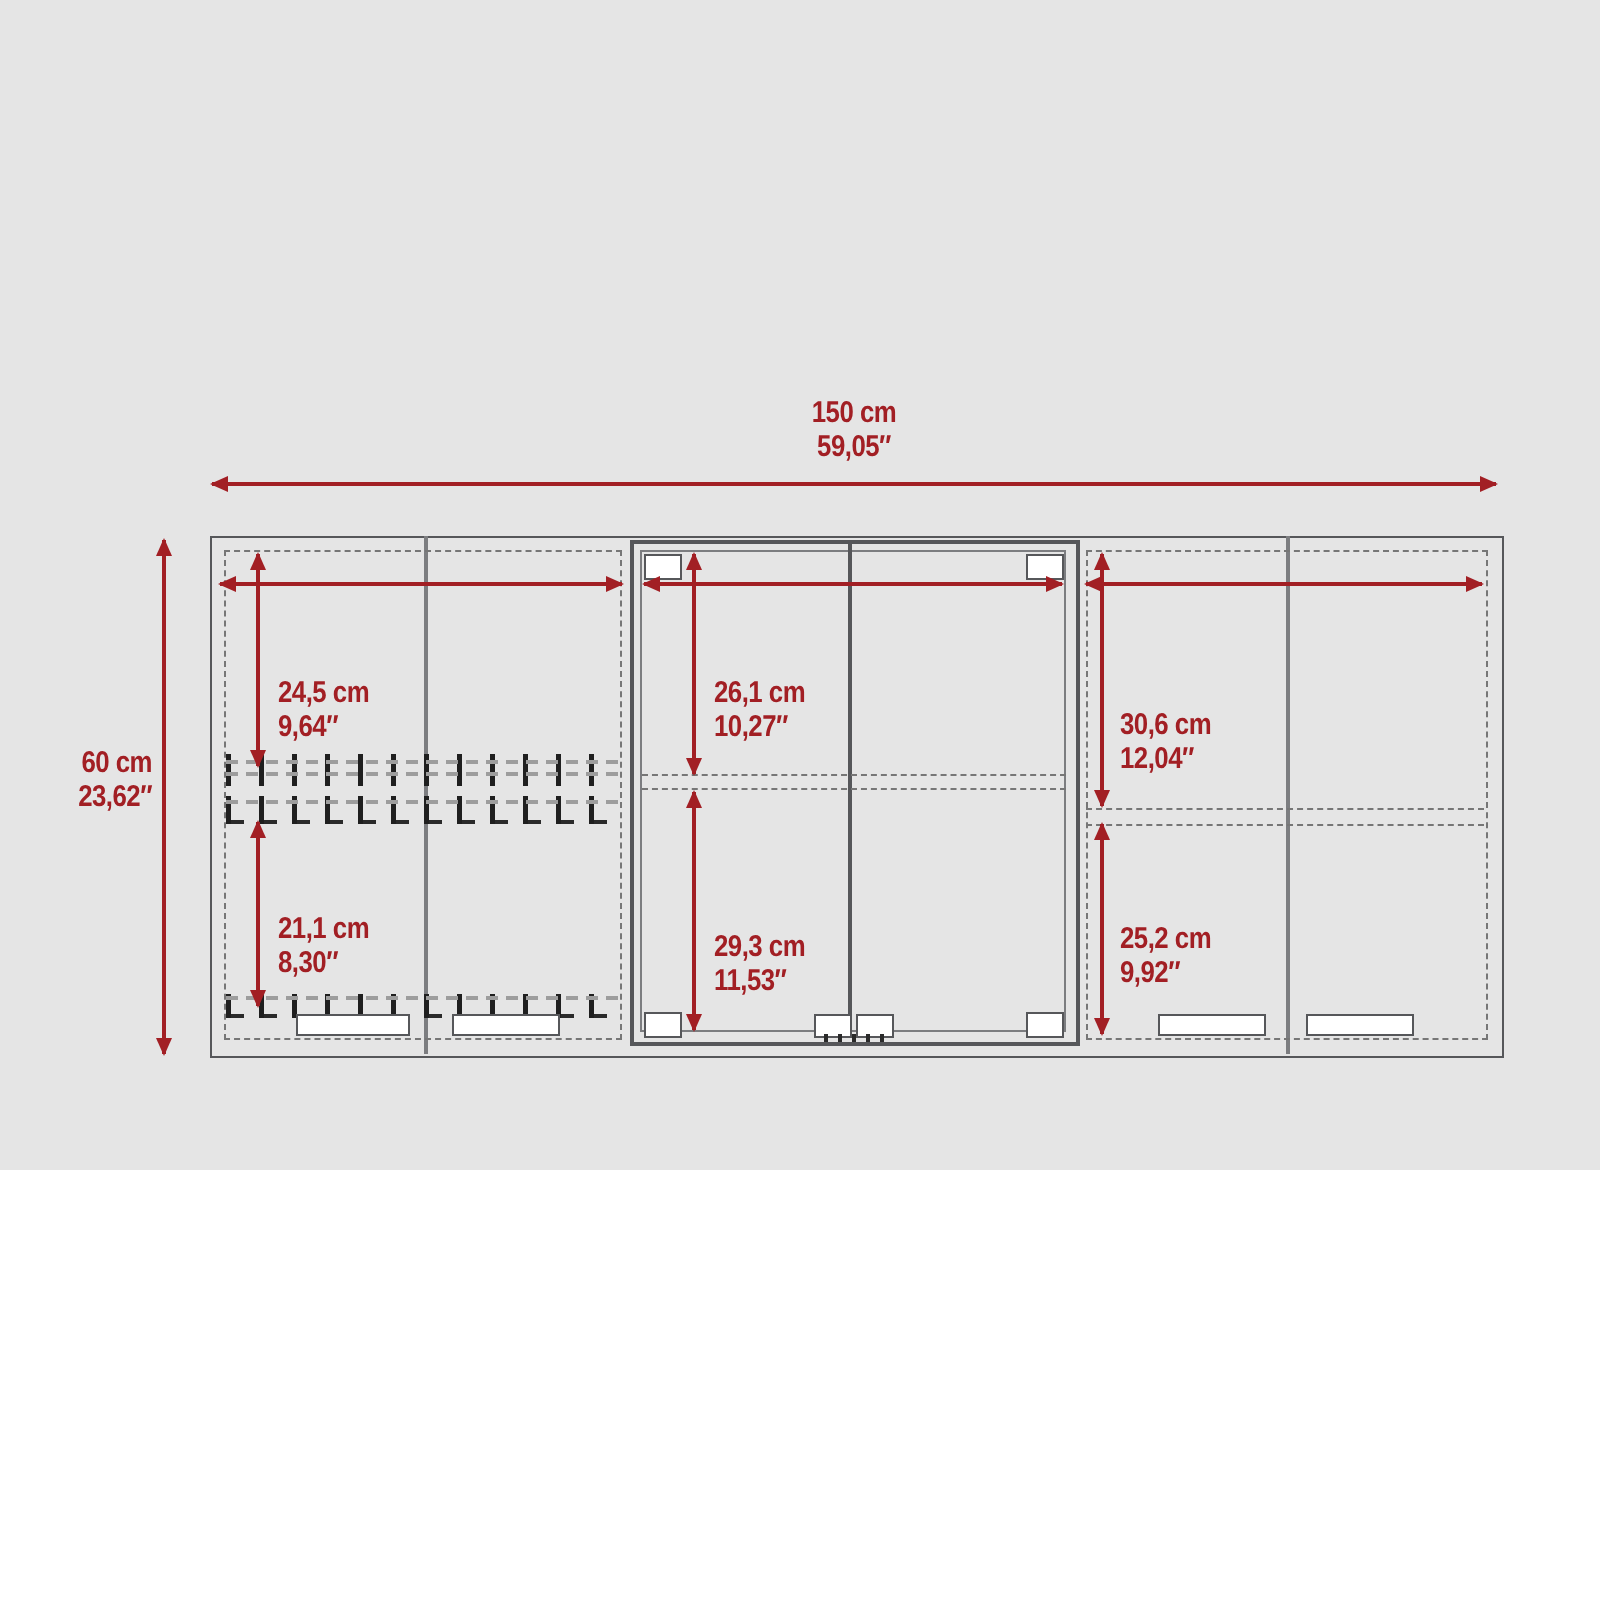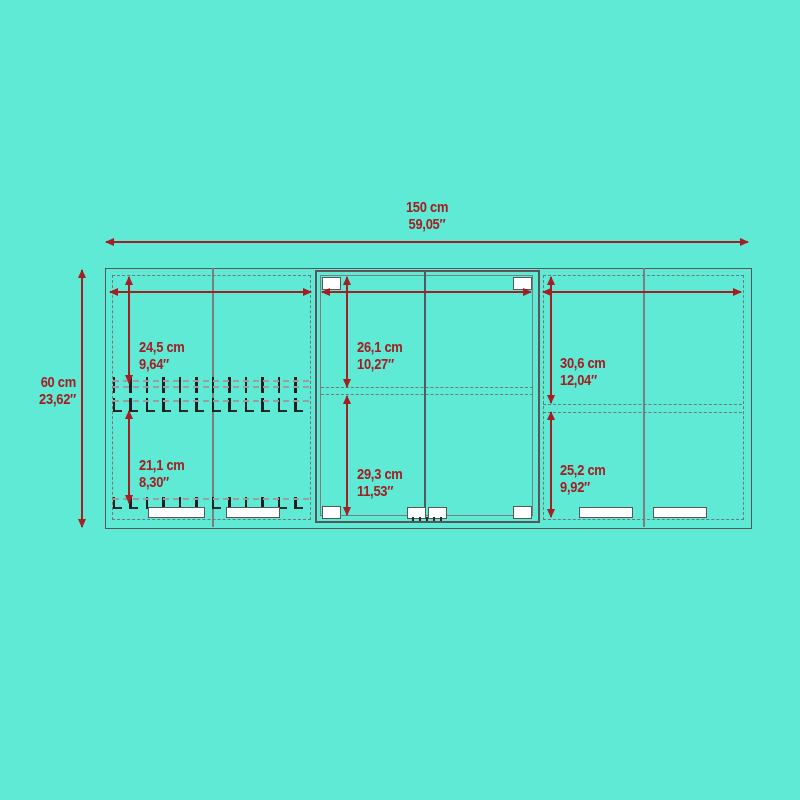--- a/index.html
+++ b/index.html
@@ -1,17 +1,17 @@
 <!DOCTYPE html>
 <html style="--accent: #a21f24; --line: #56575a; --line-light: #7c7d80; --dash: #767676;"><head>
 <meta charset="utf-8">
 <style>
   html,body{margin:0;padding:0;background:#fff;}
   .canvas{
-    position:relative;width:800px;height:800px;background:#5eead4;overflow:hidden;
+    position:relative;width:800px;height:585px;background:#e5e5e5;overflow:hidden;
     font-family:"Liberation Sans", sans-serif;
   }
   
   .dim-h{position:absolute;height:2.4px;background:var(--accent);}
   .dim-h::before{content:"";position:absolute;left:-1px;top:50%;transform:translateY(-50%);
     width:0;height:0;border-top:4.4px solid transparent;border-bottom:4.4px solid transparent;
     border-right:9.5px solid var(--accent);}
   .dim-h::after{content:"";position:absolute;right:-1px;top:50%;transform:translateY(-50%);
     width:0;height:0;border-top:4.4px solid transparent;border-bottom:4.4px solid transparent;
     border-left:9.5px solid var(--accent);}

